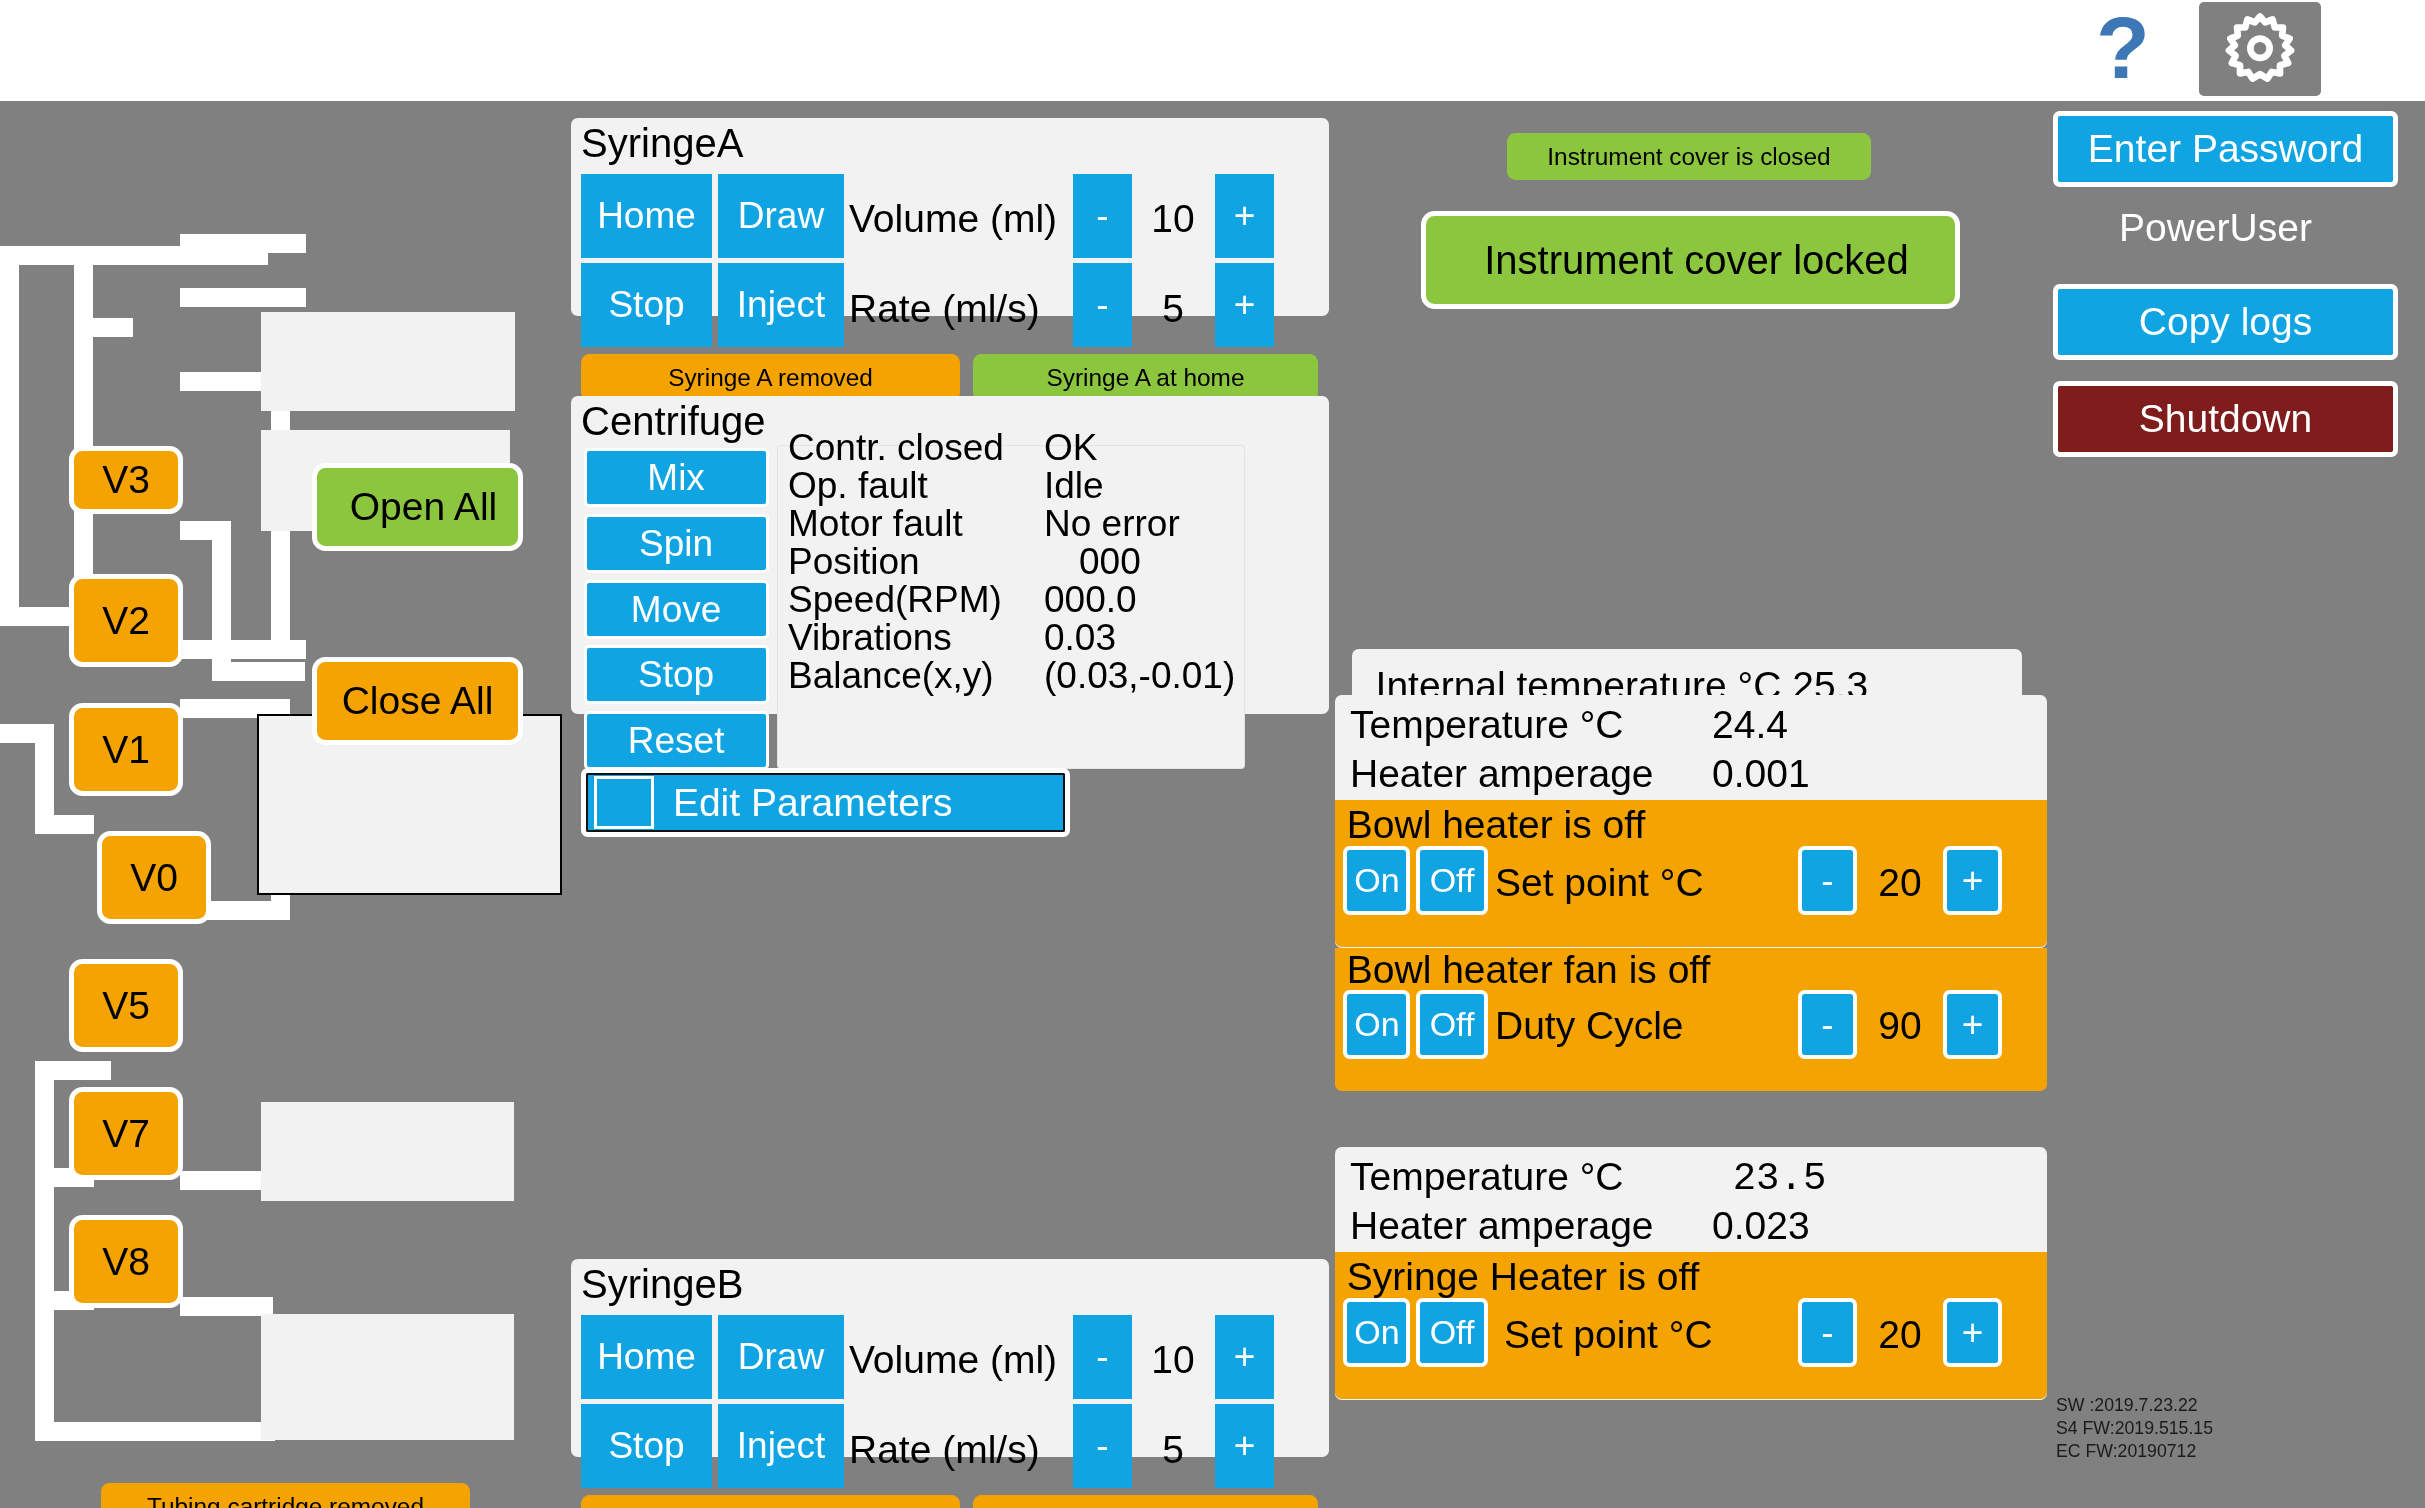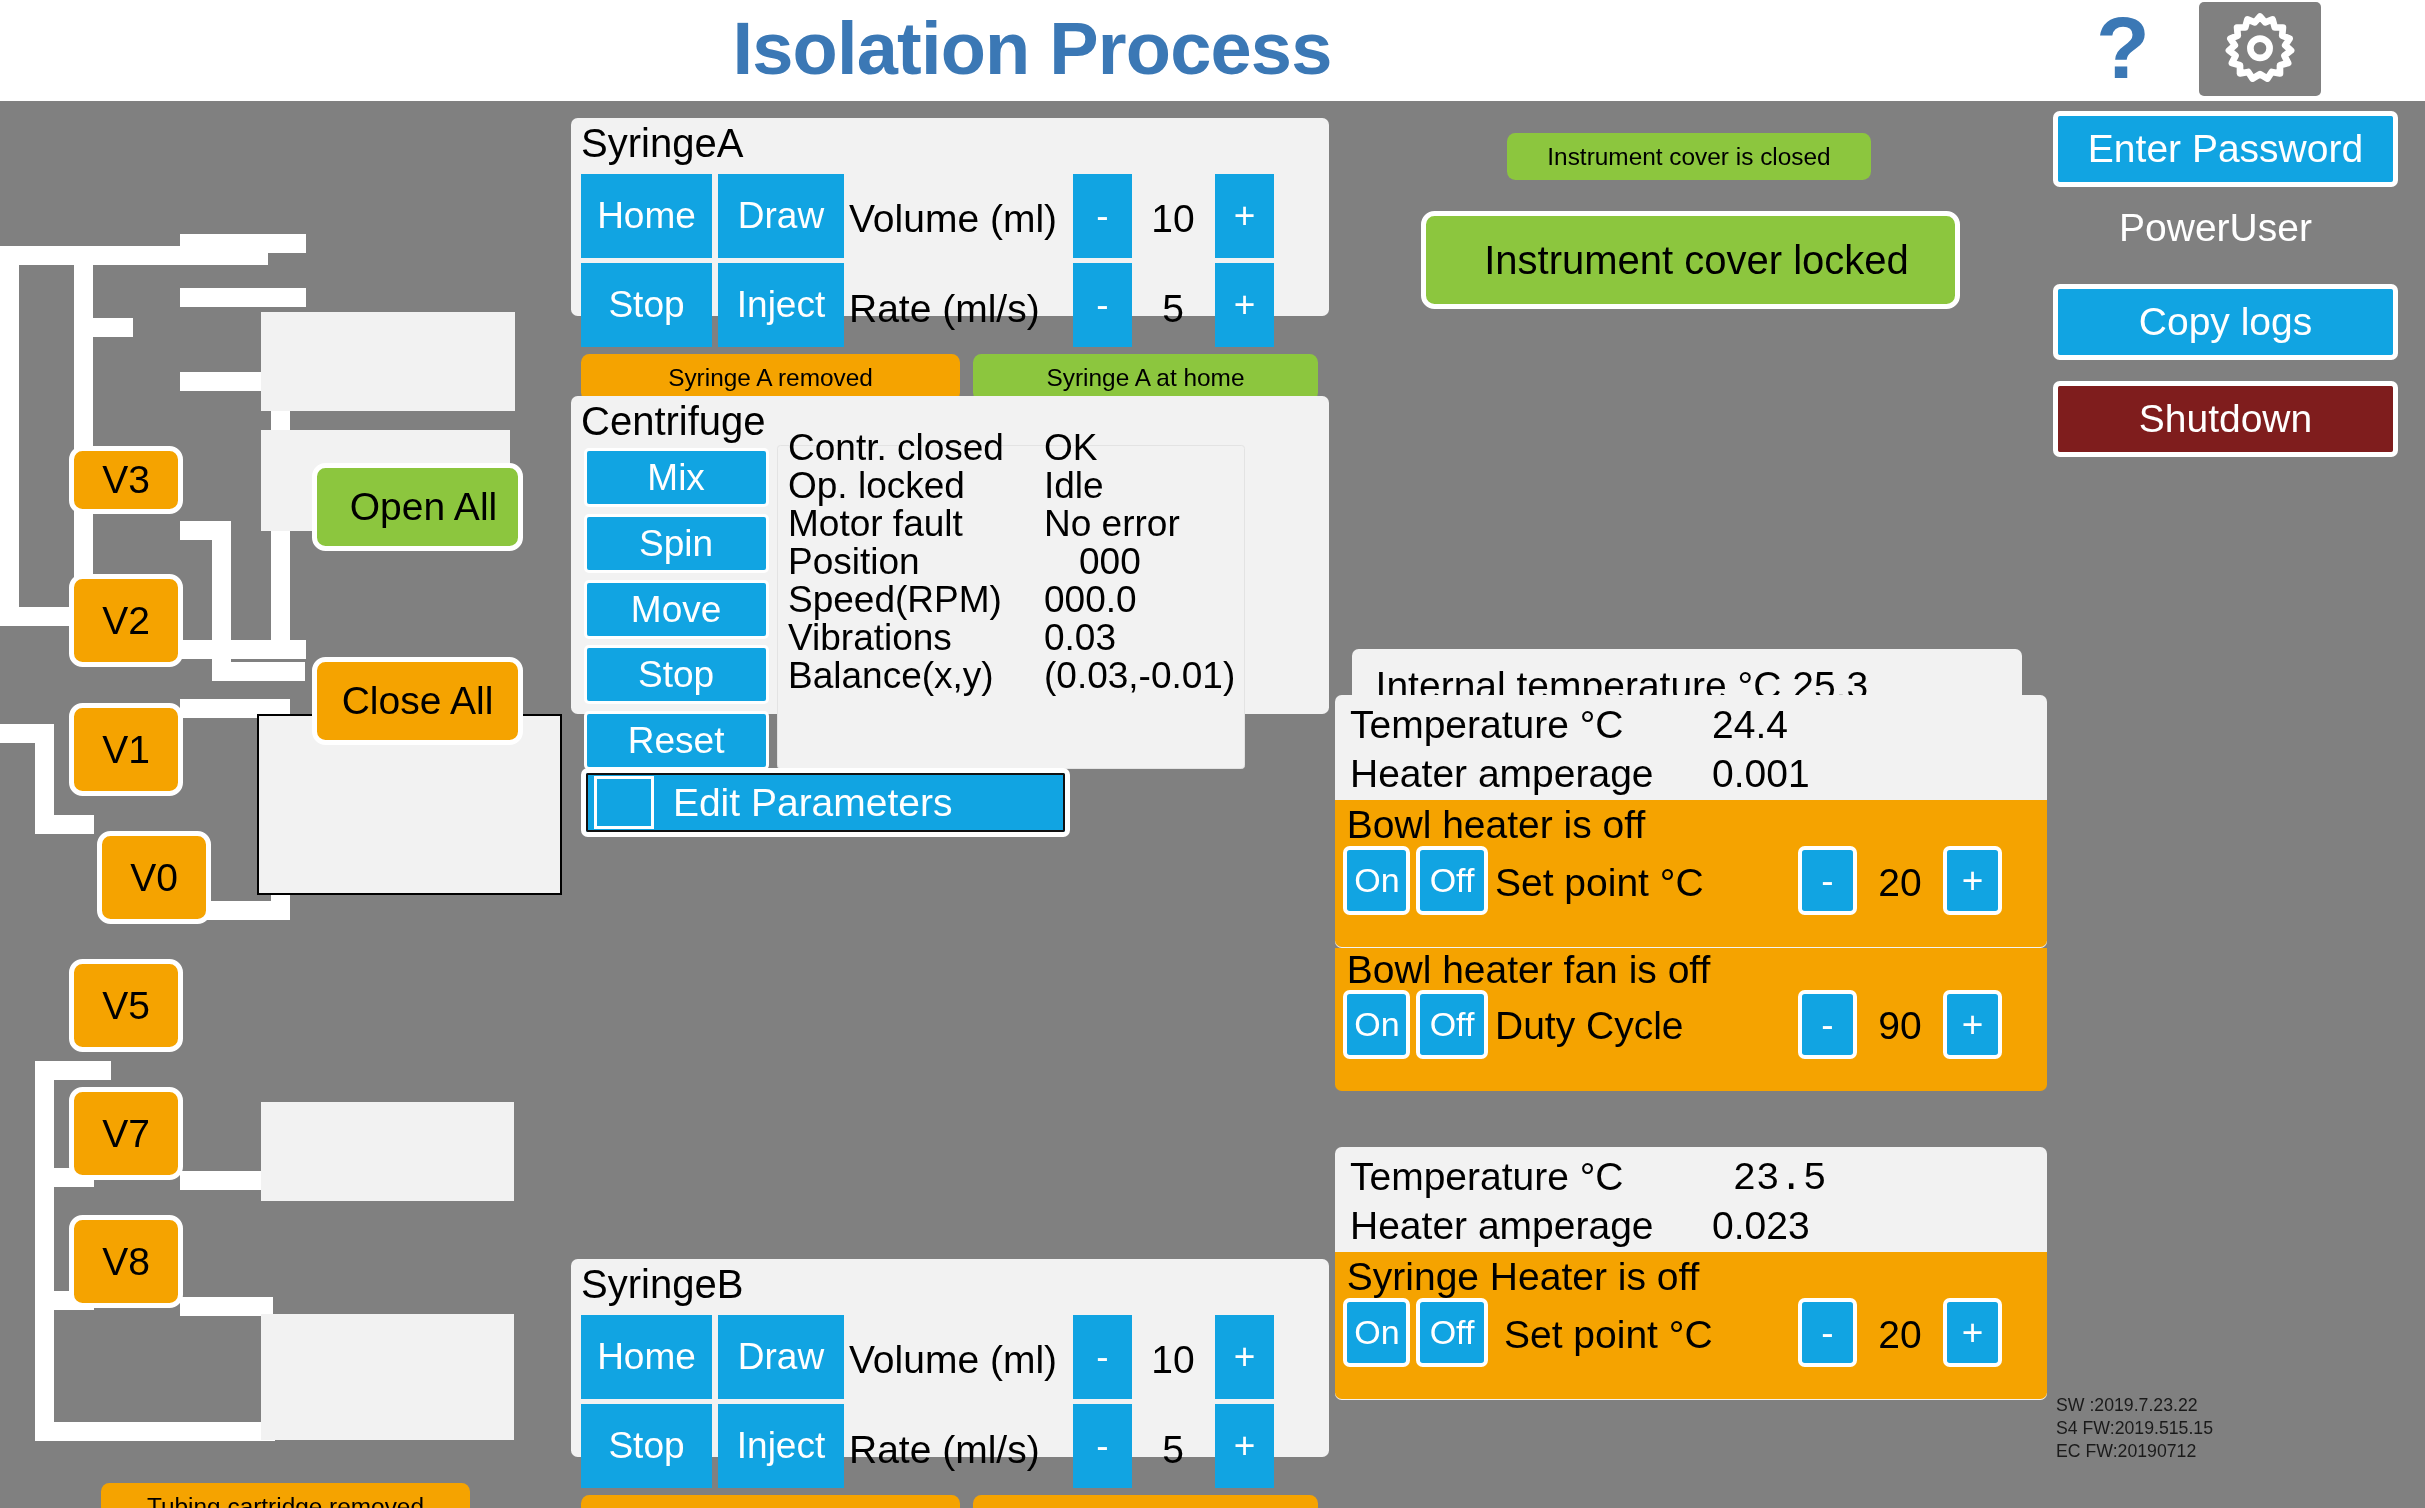--- a/index.html
+++ b/index.html
@@ -272,21 +272,20 @@
     font-size: 39px;
     color: #000000;
     padding-left: 23.6px;
     box-sizing: border-box;
   }
 </style>
 </head>
 <body>
 
 <div id="titlebar">
-  <div id="page-title">Isolation Process</div>
   <div id="help-icon">?</div>
   <div id="gear-button">
     <svg width="74" height="74" viewBox="0 0 100 100" aria-hidden="true">
       <path d="M50 6 L57 14 L67 10 L70 21 L81 21 L80 32 L90 36 L84 45 L92 52 L83 59 L88 69 L77 72 L77 83 L66 81 L60 90 L50 84 L40 90 L34 81 L23 83 L23 72 L12 69 L17 59 L8 52 L16 45 L10 36 L20 32 L19 21 L30 21 L33 10 L43 14 Z" fill="none" stroke="#ffffff" stroke-width="9" stroke-linejoin="round"></path>
       <circle cx="50" cy="49" r="13" fill="none" stroke="#ffffff" stroke-width="9"></circle>
     </svg>
   </div>
 </div>
 
 <div id="canvas">
@@ -422,21 +421,21 @@
     <div class="bluebtn bordered" style="left:12.6px; top:249px; width:185px; height:59px;">
         <span>Stop</span>
       </div>
     <div class="bluebtn bordered" style="left:12.6px; top:315px; width:185px; height:59px;">
         <span>Reset</span>
       </div>
 
     <div class="ctlabel" style="left:217px; top:31px;">Contr. closed</div>
     <div class="ctvalue" style="left:473px; top:31px;">OK</div>
 
-    <div class="ctlabel" style="left:217px; top:69px;">Op. locked</div>
+    <div class="ctlabel" style="left:217px; top:69px;">Op. fault</div>
     <div class="ctvalue" style="left:473px; top:69px;">Idle</div>
 
     <div class="ctlabel" style="left:217px; top:107px;">Motor fault</div>
     <div class="ctvalue" style="left:473px; top:107px;">No error</div>
 
     <div class="ctlabel" style="left:217px; top:145px;">Position</div>
     <div class="ctvalue" style="left:473px; top:145px;margin-left:35px;">000</div>
 
     <div class="ctlabel" style="left:217px; top:183px;">Speed(RPM)</div>
     <div class="ctvalue" style="left:473px; top:183px;">000.0</div>

